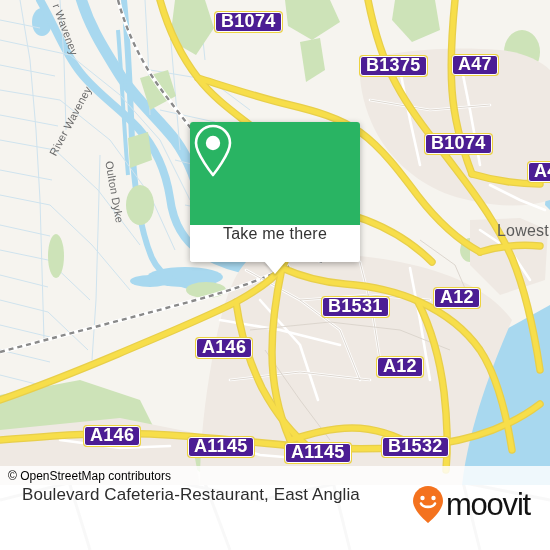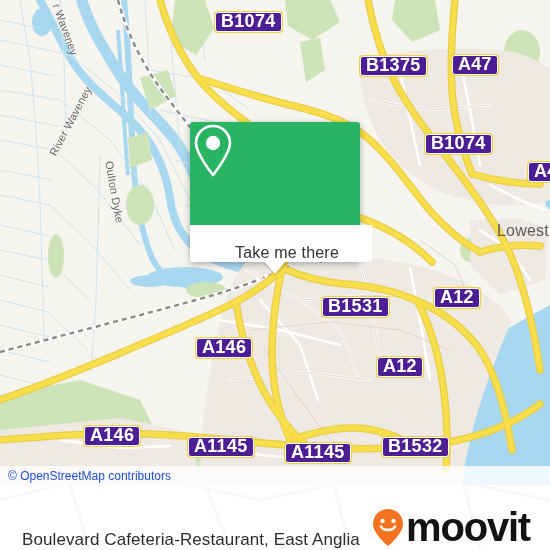--- a/index.html
+++ b/index.html
@@ -59,59 +59,59 @@
   .card-top{
     height:103px;width:100%;
     background:#29b463;
     border-radius:3px 3px 0 0;
     display:flex;align-items:center;justify-content:center;
   }
   .card-bottom{
     height:37px;width:100%;
     background:#ffffff;
     border-radius:0 0 3px 3px;
-    display:flex;align-items:flex-end;justify-content:center;padding-left:12px;
+    display:flex;align-items:flex-start;justify-content:center;
   }
   .card-bottom span{
     font-size:16px;color:#333333;letter-spacing:.2px;
   }
   .card-tail{
     position:absolute;left:50%;bottom:-12px;margin-left:-11px;
     width:0;height:0;
     border-left:11px solid transparent;
     border-right:11px solid transparent;
     border-top:13px solid #ffffff;
     filter:drop-shadow(0 2px 1px rgba(0,0,0,.20));
   }
 
   
   .attrib{
     position:absolute;left:0;top:466px;width:550px;height:19px;
     background:rgba(255,255,255,.82);
     display:flex;align-items:center;
   }
-  .attrib span{font-size:12px;color:#1d4ed8;padding-left:8px;}
+  .attrib span{font-size:12px;color:#000000;padding-left:8px;}
 
   
   .footer{
     position:absolute;left:0;top:485px;width:550px;height:65px;
     background:#ffffff;
-    display:flex;align-items:flex-end;justify-content:space-between;
+    display:flex;align-items:flex-start;justify-content:space-between;
     overflow:hidden;
   }
   .footer-watermark{
     position:absolute;left:0;top:-485px;width:550px;height:550px;
     opacity:.055;pointer-events:none;
   }
   .footer-title{
     position:relative;z-index:2;
     padding-left:22px;font-size:17px;color:#2d2d2d;letter-spacing:.1px;
   }
   .logo{position:relative;z-index:2;display:flex;align-items:center;padding-right:20px;}
-  .logo-word{font-size:40px;font-weight:bold;color:#131313;letter-spacing:-1.2px;margin-left:1px;}
+  .logo-word{font-size:31px;font-weight:normal;color:#131313;letter-spacing:-1.2px;margin-left:1px;}
 </style>
 </head>
 <body>
 
 <div class="screen">
 
   <div class="map">
 
     <svg width="550" height="485" viewBox="0 0 550 485">
       <defs>

